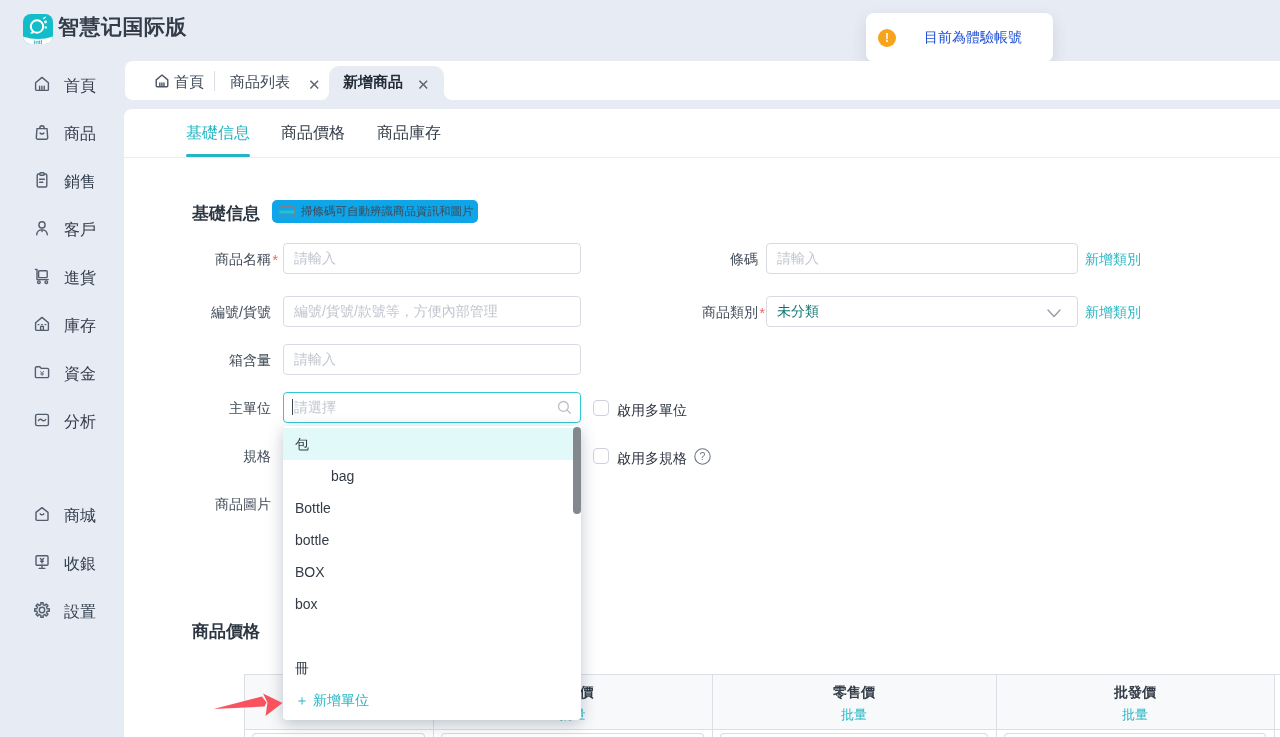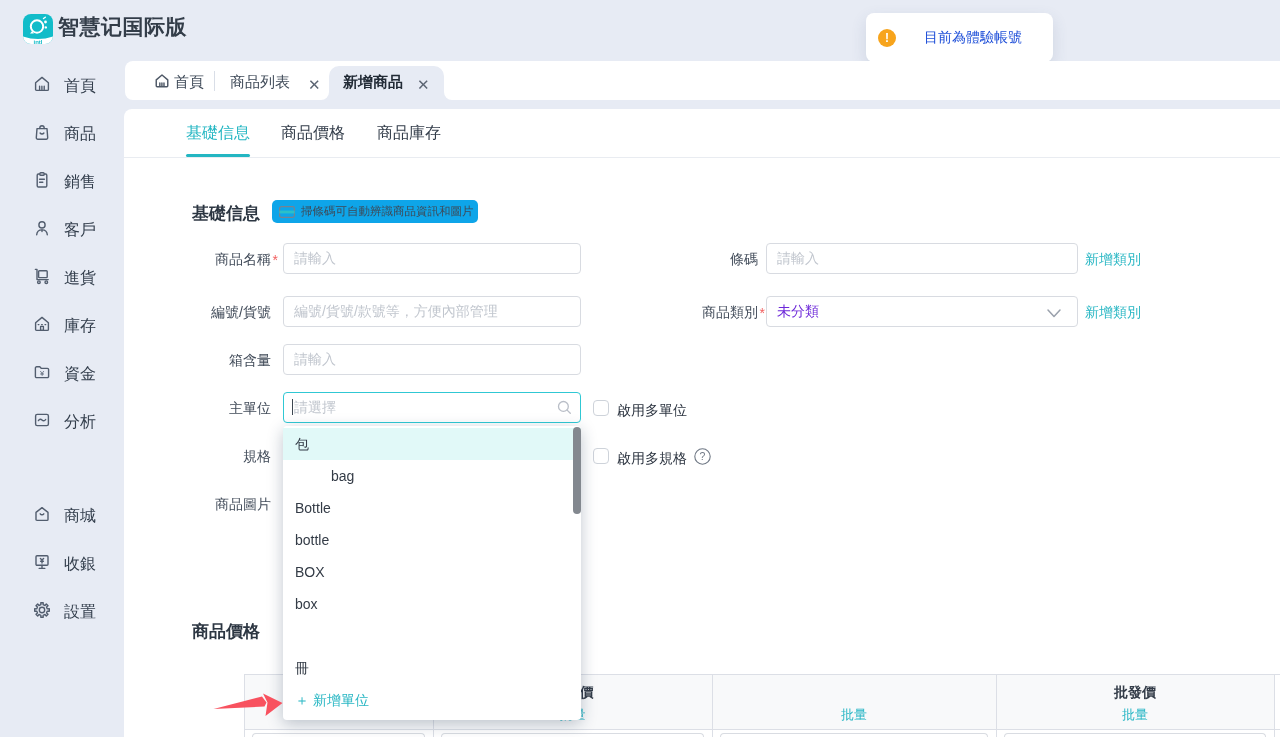--- a/index.html
+++ b/index.html
@@ -34,21 +34,21 @@
   .underline { left:186px; top:154px; width:64px; height:3px; background:#23b6c2; border-radius:2px; }
   .hrule { left:124px; top:157px; width:1156px; height:1px; background:#e9ecf1; }
   .h1 { left:192px; font-size:17px; font-weight:bold; color:#2c3642; }
   .scanpill { left:272px; top:200px; width:206px; height:23px; background:#0ea5e9; border-radius:5px; padding:0 0 0 29px;
               line-height:23px; font-size:11.5px; color:#3f4855; white-space:nowrap; overflow:hidden; }
   .scanpill svg { position:absolute; left:7px; top:5.5px; }
   .lbl { height:20px; line-height:20px; font-size:14px; color:#414b59; text-align:right; }
   .req { position:absolute; right:-7px; top:1px; color:#f25f5f; }
   .inp { height:31px; background:#fff; border:1px solid #d8dbe1; border-radius:4px; padding:0 10px;
          line-height:29px; font-size:14px; color:#c1c6ce; }
-  .inp.filled { color:#6d28d9; }
+  .inp.filled { color:#0f766e; }
   .inp.focus { border-color:#30c8d4; }
   .link { font-size:14px; color:#29b7c4; height:20px; line-height:20px; }
   .cb { width:16px; height:16px; border:1px solid #ced3da; border-radius:4px; background:#fff; }
   .cbt { font-size:14px; color:#2c3440; height:18px; line-height:18px; }
   
   .drop { left:283px; top:426px; width:298px; height:294px; background:#fff; border-radius:4px;
           box-shadow:0 4px 16px rgba(30,50,80,.28); z-index:30; }
   .opt { position:absolute; left:0; width:298px; height:32px; line-height:32px; padding-left:12px;
          font-size:14px; color:#333b46; }
   .opt.hl { background:#e1f9f8; }
@@ -246,20 +246,21 @@
   <div class="abs" style="left:245px; top:675px; width:1029px; height:54px; background:#f8f9fa;"></div>
   <div class="abs tline" style="left:244px; top:674px; width:1036px; height:1px;"></div>
   <div class="abs tline" style="left:244px; top:729px; width:1036px; height:1px;"></div>
   <div class="abs tline" style="left:244px; top:674px; width:1px; height:63px;"></div>
   <div class="abs tline" style="left:433px; top:674px; width:1px; height:63px;"></div>
   <div class="abs tline" style="left:712px; top:674px; width:1px; height:63px;"></div>
   <div class="abs tline" style="left:996px; top:674px; width:1px; height:63px;"></div>
   <div class="abs tline" style="left:1274px; top:674px; width:1px; height:63px;"></div>
   <div class="abs th" style="left:433px; top:684px; width:279px;">進貨價</div>
   <div class="abs tpl" style="left:433px; top:706px; width:279px;">批量</div>
+  <div class="abs th" style="left:712px; top:684px; width:284px;">零售價</div>
   <div class="abs tpl" style="left:712px; top:706px; width:284px;">批量</div>
   <div class="abs th" style="left:996px; top:684px; width:278px;">批發價</div>
   <div class="abs tpl" style="left:996px; top:706px; width:278px;">批量</div>
   <div class="abs cellinp" style="left:252px; top:733px; width:173px;"></div>
   <div class="abs cellinp" style="left:441px; top:733px; width:263px;"></div>
   <div class="abs cellinp" style="left:720px; top:733px; width:268px;"></div>
   <div class="abs cellinp" style="left:1004px; top:733px; width:262px;"></div>
 
   <div class="abs drop">
     <div class="opt hl" style="top:2px;">包</div>

